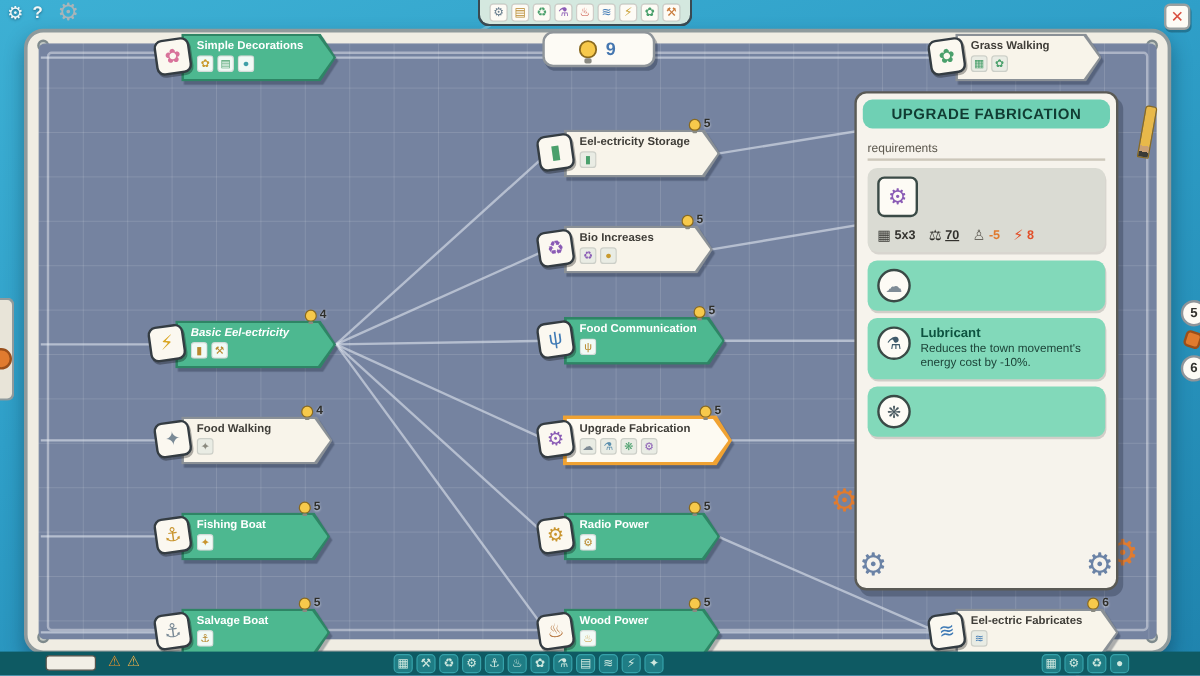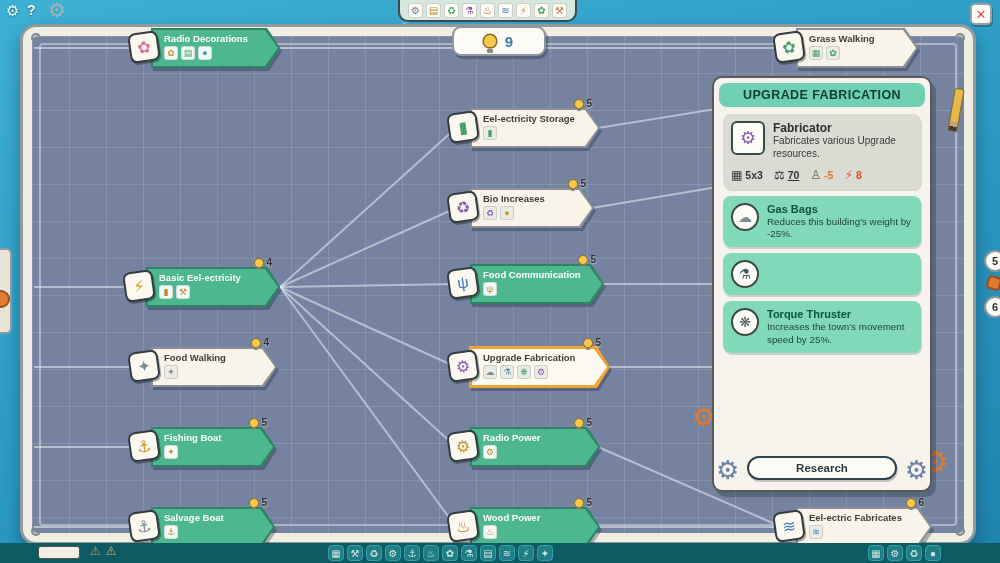--- a/index.html
+++ b/index.html
@@ -186,21 +186,21 @@
 <div class="left-strip"></div>
 <div class="left-orange"></div>
 <div class="edge-orange"></div>
 
 <div>
     <div class="node green" style="left: 133px; top: 30px;">
       <div class="node-icon" style="color: rgb(216, 114, 154);">✿</div>
       <div class="banner" style="width: 125px;">
         <div class="banner-bg"></div>
         <div class="banner-fg">
-          <div class="node-title">Radio Decorations</div>
+          <div class="node-title">Simple Decorations</div>
           <div class="node-subicons">
             <span class="subicon" style="color: rgb(201, 154, 46);">✿</span>
             <span class="subicon" style="color: rgb(74, 160, 108);">▤</span>
             <span class="subicon" style="color: rgb(63, 160, 168);">●</span>
           </div>
         </div>
       </div>
     </div>
     <div class="node white" style="left: 778px; top: 30px;">
       <div class="node-icon" style="color: rgb(74, 160, 108);">✿</div>
@@ -243,21 +243,21 @@
           </div>
         </div>
       </div>
       <div class="cost">
         <span class="bulb"></span>
         <span class="cost-num">5</span>
       </div>
     </div>
     <div class="node green" style="left: 128px; top: 269px;">
       <div class="node-icon" style="color: rgb(217, 165, 33);">⚡</div>
-      <div class="banner" style="width: 130px;">
+      <div class="banner" style="width: 130px; font-style: italic;">
         <div class="banner-bg"></div>
         <div class="banner-fg">
           <div class="node-title">Basic Eel-ectricity</div>
           <div class="node-subicons">
             <span class="subicon" style="color: rgb(184, 137, 46);">▮</span>
             <span class="subicon" style="color: rgb(184, 137, 46);">⚒</span>
           </div>
         </div>
       </div>
       <div class="cost">
@@ -399,27 +399,24 @@
   </div>
 
 <div class="knowledge-counter">
   <span class="bulb"></span>
   <span class="count">9</span>
 </div>
 
 <div class="panel">
   <div class="panel-header">UPGRADE FABRICATION</div>
   <div class="panel-body">
+    <div class="sec">requirements</div>
     <div class="fab">
       <div class="fab-top">
         <div class="fab-icon" id="fabIcon" style="color: rgb(138, 91, 181);">⚙</div>
-        <div>
-          <div class="fab-name">Fabricator</div>
-          <div class="fab-desc">Fabricates various Upgrade resources.</div>
-        </div>
       </div>
       <div class="fab-stats">
           <span class="stat">
             <span class="sicon" style="color: rgb(58, 58, 54);">▦</span>
             <span style="color: rgb(51, 50, 46);">5x3</span>
           </span>
           <span class="stat">
             <span class="sicon" style="color: rgb(44, 44, 40);">⚖</span>
             <span style="color: rgb(51, 50, 46); text-decoration: underline;">70</span>
           </span>
@@ -429,42 +426,35 @@
           </span>
           <span class="stat">
             <span class="sicon" style="color: rgb(226, 80, 42);">⚡</span>
             <span style="color: rgb(226, 80, 42);">8</span>
           </span>
         </div>
     </div>
     <div id="upgList">
         <div class="upg">
           <div class="upg-icon" style="color: rgb(127, 140, 150);">☁</div>
-          <div>
-            <div class="upg-title">Gas Bags</div>
-            <div class="upg-desc">Reduces this building's weight by -25%.</div>
-          </div>
         </div>
         <div class="upg">
           <div class="upg-icon" style="color: rgb(63, 90, 106);">⚗</div>
+          <div>
+            <div class="upg-title">Lubricant</div>
+            <div class="upg-desc">Reduces the town movement's energy cost by -10%.</div>
+          </div>
         </div>
         <div class="upg">
           <div class="upg-icon" style="color: rgb(74, 90, 96);">❋</div>
-          <div>
-            <div class="upg-title">Torque Thruster</div>
-            <div class="upg-desc">Increases the town's movement speed by 25%.</div>
-          </div>
         </div>
       </div>
   </div>
   <div class="panel-gear" style="left:2px;">⚙</div>
   <div class="panel-gear" style="right:2px;">⚙</div>
-  <div class="research-row">
-    <div class="research-btn">Research</div>
-  </div>
 </div>
 
 <div id="edgeBadges">
     <div class="edge-badge" style="top: 250px;">5</div>
     <div class="edge-badge" style="top: 296px;">6</div>
   </div>
 
 <div class="taskbar">
   <div class="tb-chip"></div>
   <div class="tb-warn">

